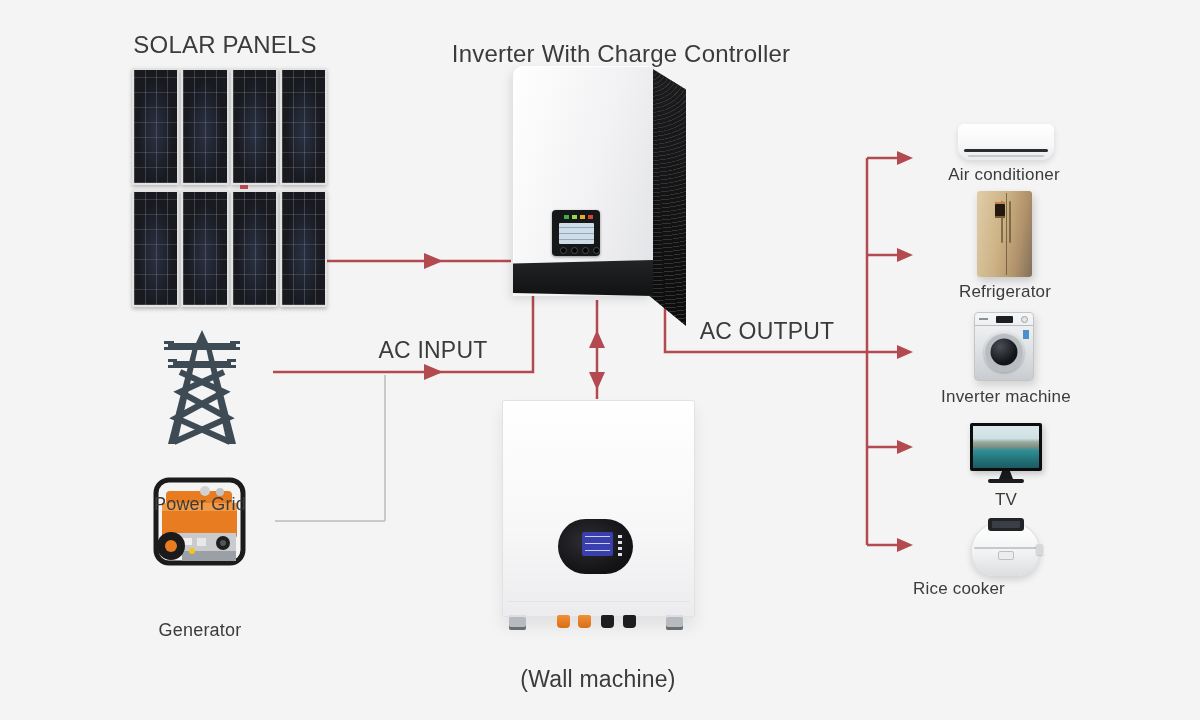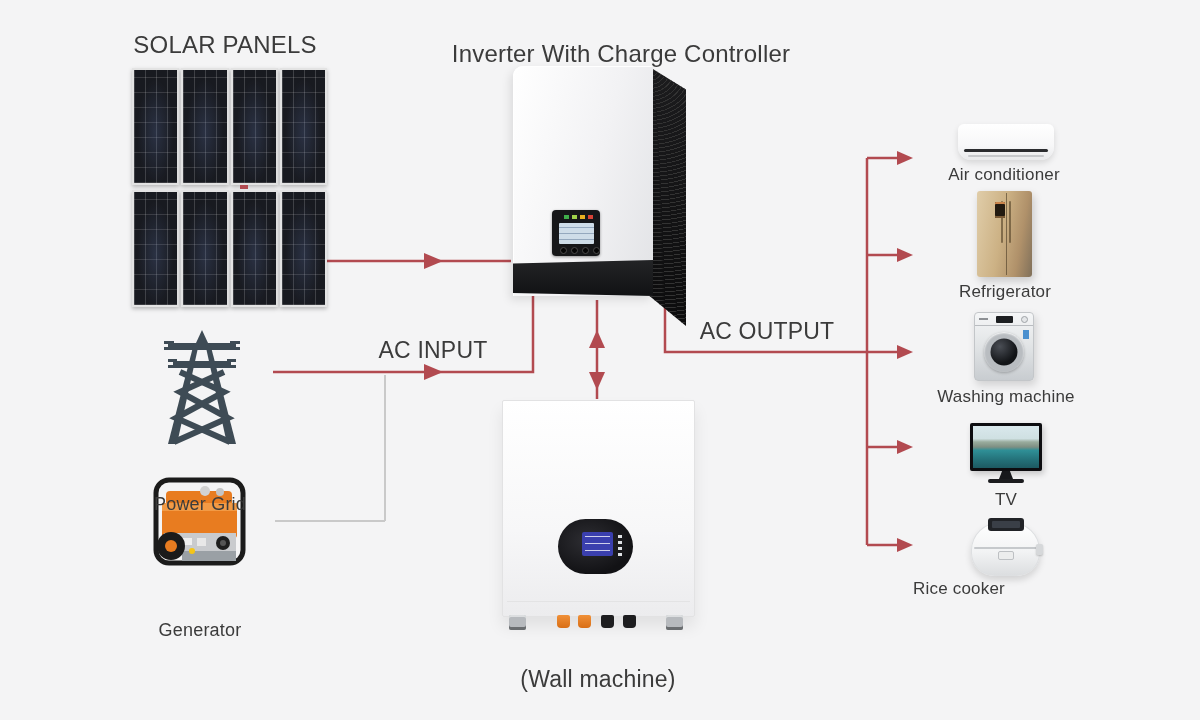--- a/index.html
+++ b/index.html
@@ -301,18 +301,18 @@
   </div>
 
   <div class="lbl f20" id="lbl-solar">SOLAR PANELS</div>
   <div class="lbl f20" id="lbl-inverter">Inverter With Charge Controller</div>
   <div class="lbl f19" id="lbl-acinput">AC INPUT</div>
   <div class="lbl f19" id="lbl-acoutput">AC OUTPUT</div>
   <div class="lbl f18" id="lbl-grid">Power Grid</div>
   <div class="lbl f18" id="lbl-gen">Generator</div>
   <div class="lbl f17" id="lbl-ac">Air conditioner</div>
   <div class="lbl f17" id="lbl-fridge">Refrigerator</div>
-  <div class="lbl f17" id="lbl-washer">Washing machine</div>
+  <div class="lbl f17" id="lbl-washer">Inverter machine</div>
   <div class="lbl f17" id="lbl-tv">TV</div>
   <div class="lbl f17" id="lbl-cooker">Rice cooker</div>
   <div class="lbl f19" id="lbl-bat2">(Wall machine)</div>
 
 </div>
 
 </body></html>

